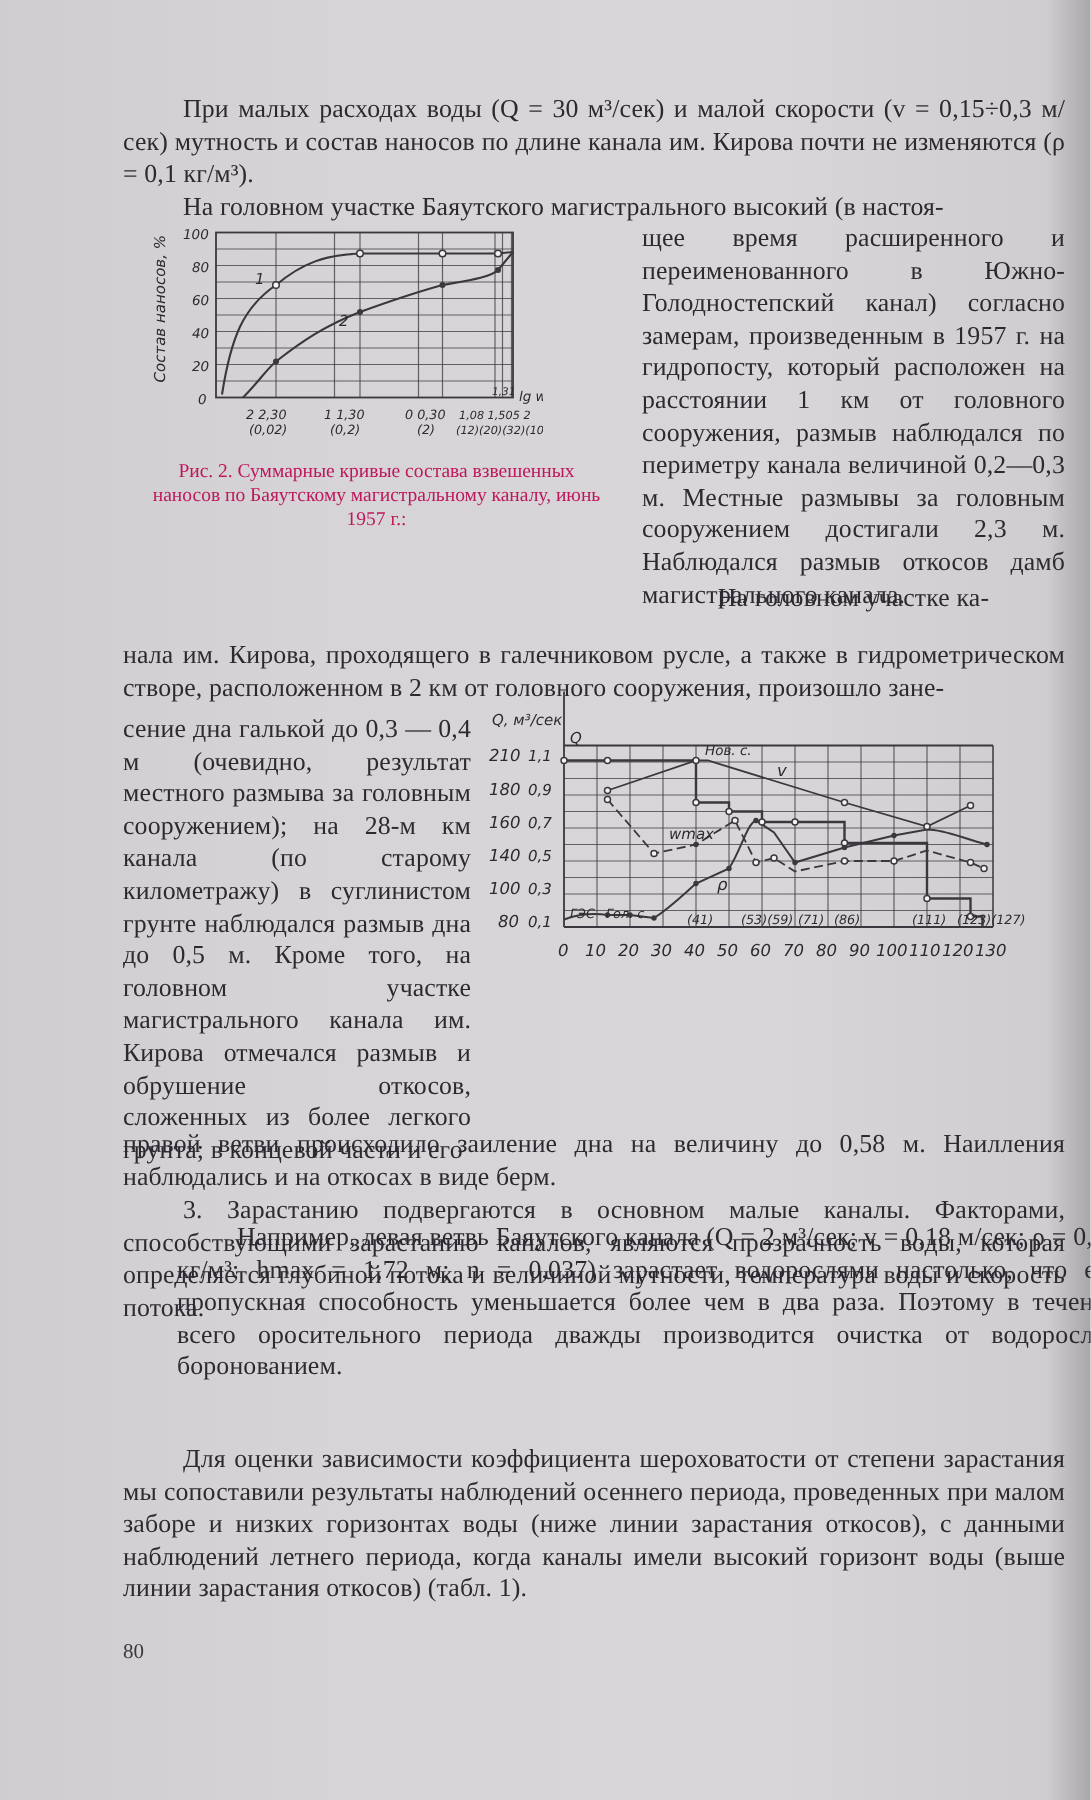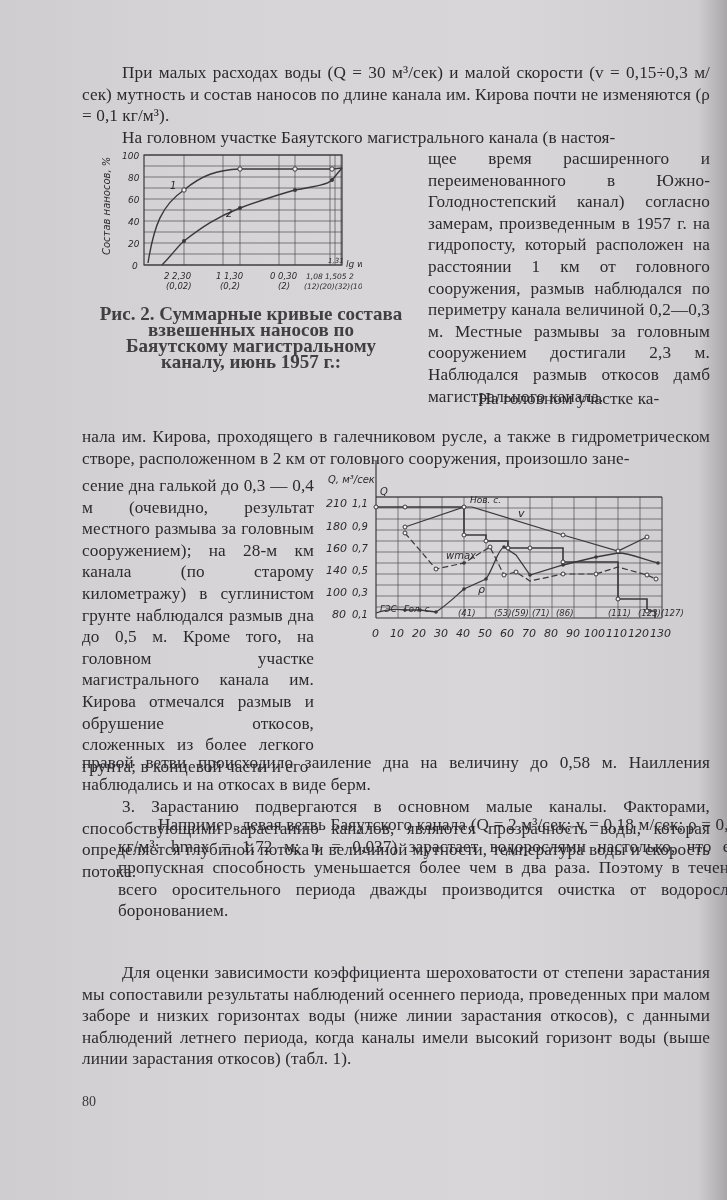--- a/index.html
+++ b/index.html
@@ -13,37 +13,37 @@
   .page { position:absolute; left:0; top:0; width:727px; height:1200px; }
   .txt {
     position:absolute; font-size:17.2px; line-height:21.6px;
     text-align:justify; letter-spacing:0.1px;
   }
   .txt p { margin:0; }
   .ind { text-indent:40px; }
   .last { text-align-last:left; }
   .fig { position:absolute; }
   .cap {
-    position:absolute; font-size:19px; line-height:16px; text-align:center; color:#404040;font-weight:bold;
+    position:absolute; font-size:13px; line-height:16px; text-align:center; color:#be185d;
   }
   .capsmall { position:absolute; font-size:11.2px; line-height:13px; text-align:center; color:#3a383e; }
   .pagenum { position:absolute; left:82px; top:1094px; font-size:14px; color:#3a383e; }
   svg text { font-family:"DejaVu Sans", sans-serif; font-style:italic; fill:#2c2a30; }
 </style>
 </head>
 <body>
 
 <div class="page">
 
   <div class="txt" style="left:82px; top:62px; width:628px;">
     <p class="ind">При малых расходах воды (Q = 30 м³/сек) и малой скорости (v = 0,15÷0,3 м/сек) мутность и состав наносов по длине канала им. Кирова почти не изменяются (ρ = 0,1 кг/м³).</p>
   </div>
 
   <div class="txt" style="left:82px; top:127px; width:628px;">
-    <p class="ind">На головном участке Баяутского магистрального канала (в настоя-</p>
+    <p class="ind">На головном участке Баяутского магистрального высокий (в настоя-</p>
   </div>
 
   <svg class="fig" width="270" height="150" viewBox="0 0 270 150" style="left:92px; top:145px;">
     <g stroke="#3a383e" fill="none">
       <g stroke-width="0.8" stroke-opacity="0.75">
         <line x1="52" y1="10" x2="250" y2="10"></line>
           <line x1="52" y1="21" x2="250" y2="21"></line>
         <line x1="52" y1="32" x2="250" y2="32"></line>
           <line x1="52" y1="43" x2="250" y2="43"></line>
         <line x1="52" y1="54" x2="250" y2="54"></line>

